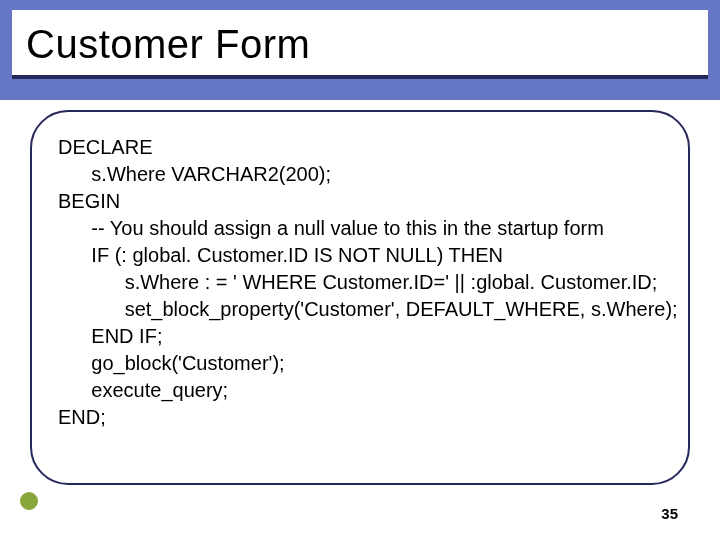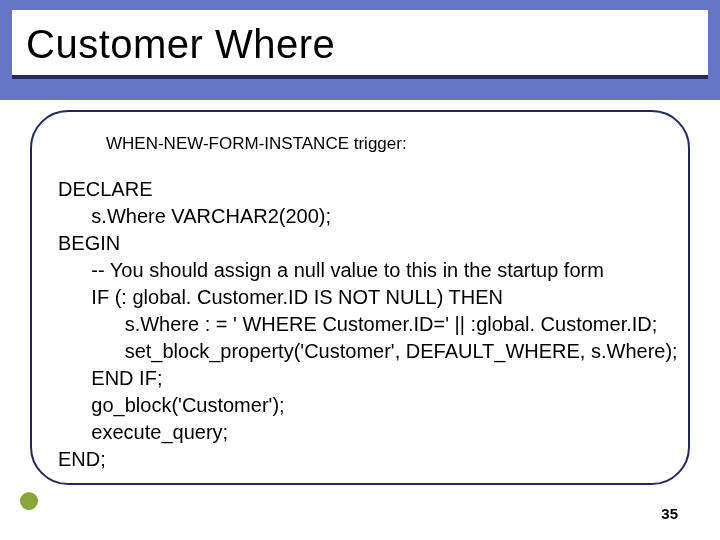--- a/index.html
+++ b/index.html
@@ -78,27 +78,26 @@
     height: 18px;
     background: #88a63a;
     border-radius: 50%;
   }
 </style>
 </head>
 <body>
 
 <div class="header-band">
   <div class="title-box">
-    <h1>Customer Where</h1>
+    <h1>Customer Form</h1>
   </div>
 </div>
 
 <div class="content-wrap">
   <div class="rounded-frame">
-    <div class="trigger-label">WHEN-NEW-FORM-INSTANCE trigger:</div>
     <div class="code-block">DECLARE
       s.Where VARCHAR2(200);
 BEGIN
       -- You should assign a null value to this in the startup form
       IF (: global. Customer.ID IS NOT NULL) THEN
             s.Where : = ' WHERE Customer.ID=' || :global. Customer.ID;
             set_block_property('Customer', DEFAULT_WHERE, s.Where);
       END IF;
       go_block('Customer');
       execute_query;

